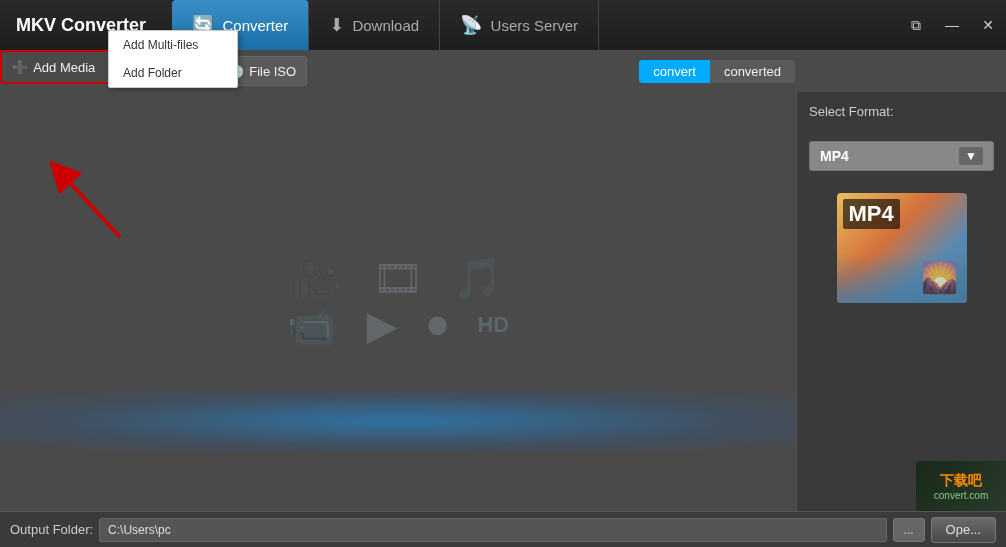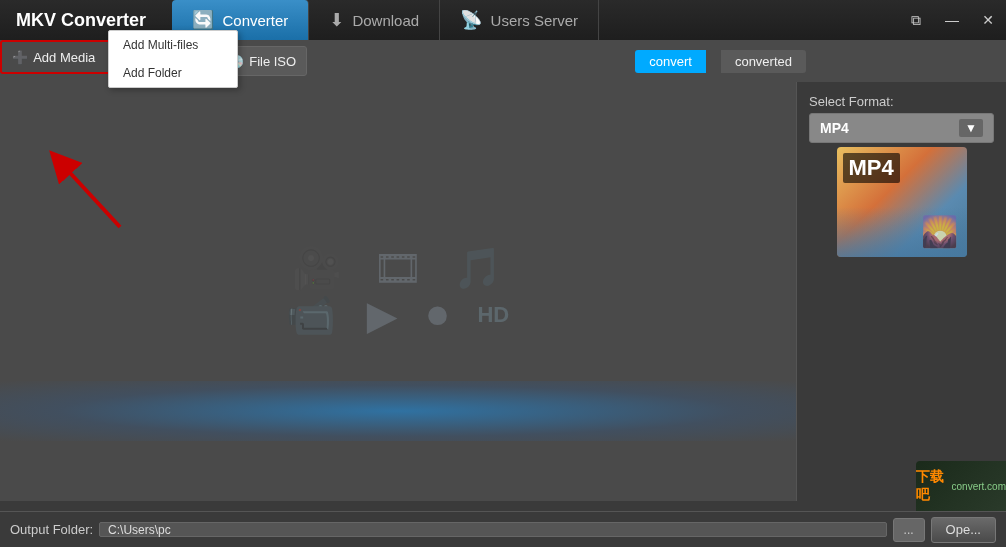--- a/index.html
+++ b/index.html
@@ -7,21 +7,21 @@
       width: 1006px;
       height: 547px;
       background: #3a3a3a;
       font-family: Arial, sans-serif;
       overflow: hidden;
       position: relative;
     }
 
     
     .title-bar {
-      height: 40px;
+      height: 50px;
       background: linear-gradient(to bottom, #2a2a2a, #1e1e1e);
       display: flex;
       align-items: center;
       position: relative;
     }
     .title-text {
       color: #fff;
       font-size: 18px;
       font-weight: bold;
       padding: 0 16px;
@@ -94,25 +94,24 @@
       border-radius: 3px;
       color: #eee;
       font-size: 13px;
       cursor: pointer;
       height: 30px;
     }
 
     
     .tab-toggle {
       position: absolute;
-      right: 200px;
+      right: 211px;
       display: flex;
       border-radius: 3px;
       overflow: hidden;
-      gap: 15px;
     }
     .tab-toggle-btn {
       padding: 4px 14px;
       font-size: 13px;
       cursor: pointer;
       color: #eee;
       background: #5a5a5a;
       border: none;
     }
     .tab-toggle-btn.active {
@@ -208,21 +207,21 @@
       padding: 0;
     }
 
     
     .right-panel {
       width: 210px;
       background: #3a3a3a;
       padding: 12px;
       display: flex;
       flex-direction: column;
-      gap: 4px;
+      gap: 22px;
       border-left: 1px solid #555;
     }
     .select-format-label {
       color: #ccc;
       font-size: 13px;
     }
     .format-dropdown {
       display: flex;
       align-items: center;
       justify-content: space-between;
@@ -293,21 +292,21 @@
     }
     .output-label {
       color: #ccc;
       font-size: 13px;
       white-space: nowrap;
     }
     .output-path {
       flex: 1;
       background: #555;
       border: 1px solid #666;
-      height: 15px;
+      height: 24px;
       margin: 0 6px;
       padding: 0 8px;
       color: #ddd;
       font-size: 12px;
       display: flex;
       align-items: center;
       border-radius: 2px;
     }
     .browse-btn {
       width: 32px;
@@ -338,20 +337,21 @@
 
     
     .watermark {
       position: absolute;
       bottom: 36px;
       right: 0;
       width: 90px;
       height: 50px;
       background: linear-gradient(135deg, #1a2a1a 0%, #2a3a2a 100%);
       display: flex;
+      flex-direction: column;
       align-items: center;
       justify-content: center;
       border-top-left-radius: 4px;
       z-index: 50;
     }
     .watermark-text {
       color: #f80;
       font-size: 14px;
       font-weight: bold;
       font-family: 'Microsoft YaHei', Arial, sans-serif;

